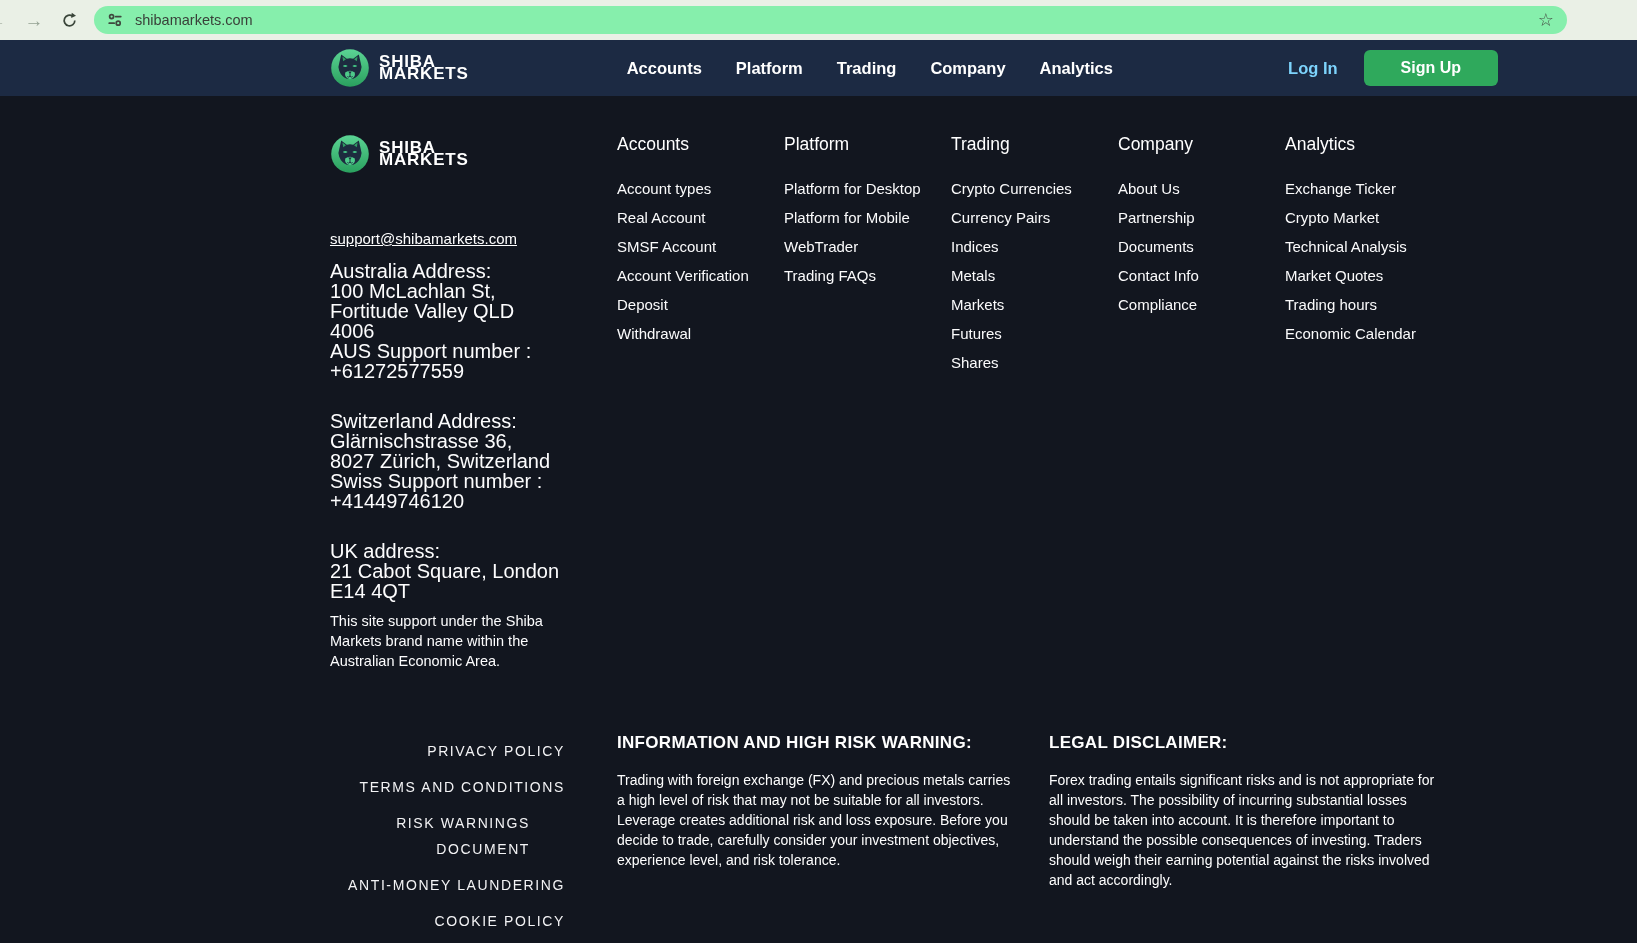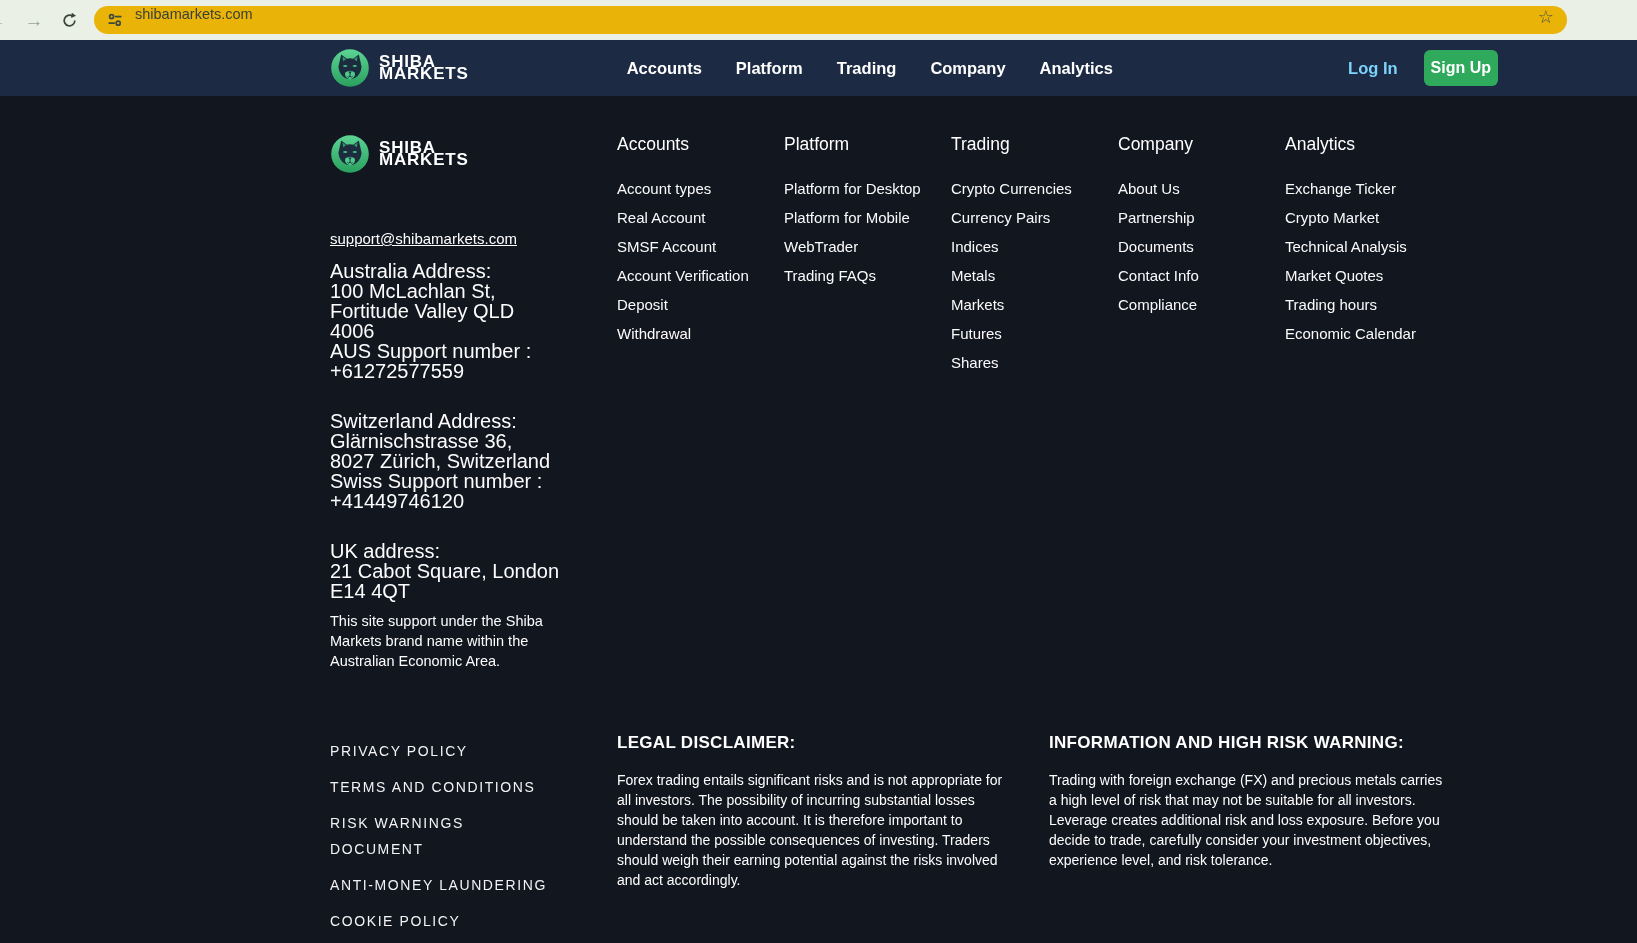--- a/index.html
+++ b/index.html
@@ -5,52 +5,52 @@
   * { box-sizing: border-box; margin: 0; padding: 0; }
   html,body { width:1637px; height:943px; overflow:hidden; }
   body { font-family:"Liberation Sans", sans-serif; background:#12161f; }
 
   
   .chrome { height:40px; background:#eaf0e6; display:flex; align-items:center; overflow:hidden; }
   .nav-glyph { font-size:19px; line-height:1; user-select:none; }
   .back { color:#adb7ab; margin-left:-13px; width:22px; }
   .forward { color:#93a192; margin-left:14px; width:22px; text-align:center; }
   .reload { margin-left:16px; display:flex; align-items:center; }
-  .pill { height:28px; flex:1; background:#eab308; border-radius:14px; display:flex; margin:0 70px 0 16px; padding:0 13px; }
+  .pill { height:28px; flex:1; background:#86efac; border-radius:14px; display:flex; align-items:center; margin:0 70px 0 16px; padding:0 13px; }
   .tune { display:flex; align-items:center; }
   .url { font-size:14.5px; color:#394039; margin-left:12px; flex:1; }
   .star { font-size:18px; color:#49544a; cursor:pointer; }
 
   
   .header { height:56px; background:#1c2a43; display:flex; align-items:center; }
   .brand { display:flex; align-items:center; gap:9px; cursor:pointer; }
   .header .brand { margin-left:330px; }
   .logo-svg { width:40px; height:40px; display:block; }
   .brand-text { color:#ffffff; font-weight:700; font-size:17px; letter-spacing:0.8px; line-height:12px; }
   .nav { display:flex; gap:34px; margin-left:158px; }
   .nav-item { color:#ffffff; font-weight:700; font-size:16.5px; cursor:pointer; white-space:nowrap; }
   .auth { margin-left:auto; display:flex; align-items:center; gap:26px; margin-right:139px; }
   .login { color:#7dd3fc; font-weight:700; font-size:16.5px; cursor:pointer; }
-  .signup { background:#2fa95c; color:#ffffff; font-weight:700; font-size:16px; padding:9px 7px; border-radius:6px; border:none; cursor:pointer; }
+  .signup { background:#2fa95c; color:#ffffff; font-weight:700; font-size:16px; padding:9px 37px; border-radius:6px; border:none; cursor:pointer; }
 
   
   .footer { padding-top:38px; background:#12161f; height:847px; }
   .finner { margin-left:330px; width:1140px; }
   .ftop { display:grid; grid-template-columns:287px 167px 167px 167px 167px 172px; align-items:start; }
   .contact { width:232px; color:#fdfdfe; }
   .email { display:inline-block; margin-top:56px; color:#ffffff; font-size:15px; text-decoration:underline; cursor:pointer;text-align:right; }
   .cblock { margin-top:30px; font-size:20px; line-height:20px; }
   .cblock.first { margin-top:13px; }
   .note { margin-top:10px; font-size:14.5px; line-height:20px; }
 
   .col-title { font-size:17.5px; font-weight:400; color:#ffffff; margin-bottom:24px; }
   .col-link { font-size:15px; color:#fbfbfc; line-height:20px; margin-bottom:9px; cursor:pointer; white-space:nowrap; }
 
   .fbottom { display:grid; grid-template-columns:287px 432px 400px; margin-top:62px; }
-  .policies { padding-top:5px; }
+  .policies { padding-top:5px;text-align:right; }
   .policy { font-size:14px; letter-spacing:1.6px; color:#f3f3f5; line-height:26px; margin-bottom:10px; cursor:pointer; max-width:235px; }
   .policy.narrow { max-width:200px; }
   .bsec-title { font-size:17px; font-weight:700; color:#ffffff; letter-spacing:0.3px; margin-bottom:17px; }
   .bsec-body { font-size:14px; line-height:20px; color:#fefefe; width:400px; }
 </style>
 </head>
 <body>
 
 <div class="chrome">
   <span class="nav-glyph back">←</span>
@@ -217,23 +217,23 @@
     <div class="fbottom">
       <div class="policies">
         <div class="policy">PRIVACY POLICY</div>
         <div class="policy">TERMS AND CONDITIONS</div>
         <div class="policy narrow">RISK WARNINGS DOCUMENT</div>
         <div class="policy">ANTI-MONEY LAUNDERING</div>
         <div class="policy">COOKIE POLICY</div>
       </div>
 
       <div>
+        <div class="bsec-title">INFORMATION AND HIGH RISK WARNING:</div>
+        <div class="bsec-body">Trading with foreign exchange (FX) and precious metals carries a high level of risk that may not be suitable for all investors. Leverage creates additional risk and loss exposure. Before you decide to trade, carefully consider your investment objectives, experience level, and risk tolerance.</div>
+      </div>
+
+      <div>
         <div class="bsec-title">LEGAL DISCLAIMER:</div>
         <div class="bsec-body">Forex trading entails significant risks and is not appropriate for all investors. The possibility of incurring substantial losses should be taken into account. It is therefore important to understand the possible consequences of investing. Traders should weigh their earning potential against the risks involved and act accordingly.</div>
       </div>
-
-      <div>
-        <div class="bsec-title">INFORMATION AND HIGH RISK WARNING:</div>
-        <div class="bsec-body">Trading with foreign exchange (FX) and precious metals carries a high level of risk that may not be suitable for all investors. Leverage creates additional risk and loss exposure. Before you decide to trade, carefully consider your investment objectives, experience level, and risk tolerance.</div>
-      </div>
     </div>
   </div>
 </div>
 
 </body></html>

